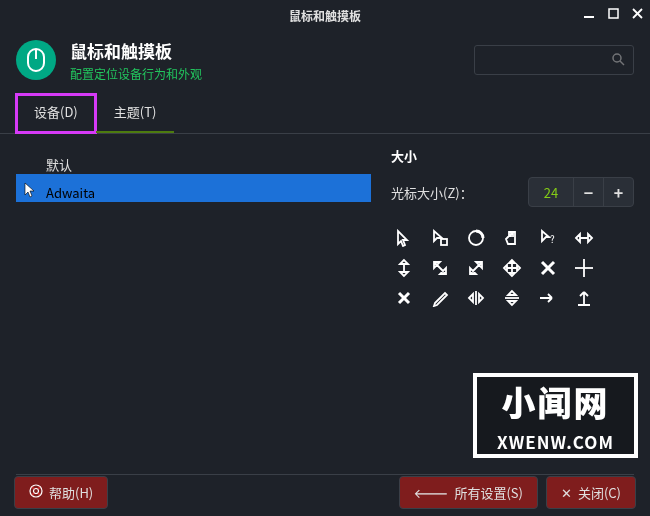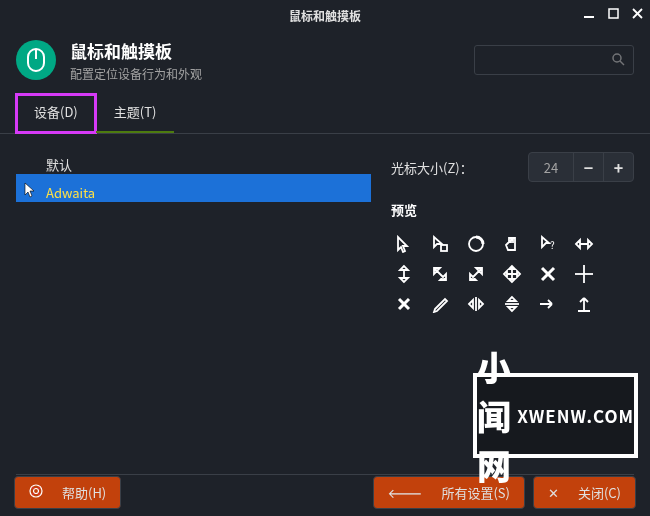--- a/index.html
+++ b/index.html
@@ -29,21 +29,21 @@
   padding: 8px 16px;
 }
 .app-icon {
   width: 40px; height: 40px; border-radius: 50%;
   background: #00a884;
   display: flex; align-items: center; justify-content: center;
   flex-shrink: 0;
 }
 .header-titles { margin-left: 14px; flex: 1; }
 .header-title { font-size: 17px; font-weight: bold; color: #fff; }
-.header-sub { font-size: 12px; color: #a3a3a3; margin-top: 2px; }
+.header-sub { font-size: 12px; color: #22c55e; margin-top: 2px; }
 .search-box {
   width: 160px; height: 30px; border: 1px solid #3a3f47;
   border-radius: 3px; display: flex; align-items: center;
   padding: 0 8px; background: #1e2229;
 }
 .search-glpyh { margin-left: auto; opacity: 0.6; font-size: 12px; }
 .tabs {
   display: flex; padding: 4px 16px 0 16px;
   border-bottom: 1px solid #3a3f47;
   gap: 0;
@@ -68,39 +68,39 @@
 }
 .theme-list {
   border: none;
 }
 .theme-item {
   height: 28px; display: flex; align-items: flex-end;
   padding-left: 30px;
   position: relative;
   cursor: pointer;
 }
-.theme-item.selected { background: #1c71d8; color: #fde047; }
+.theme-item.selected { background: #1c71d8; color: #000000; }
 .theme-cursor {
   position: absolute; left: 8px;
   font-size: 14px; color: #fff;
 }
 .right-panel {
   padding: 12px 0 0 20px;
   flex: 1;
 }
 .section-label { font-weight: bold; margin-bottom: 12px; color: #fff; }
 .size-row { display: flex; align-items: center; margin: 6px 0 18px 0; }
 .size-label { flex: 1; }
 .spinner {
   display: flex; align-items: center;
   background: #2a2f37; border: 1px solid #3a3f47;
   border-radius: 4px; height: 30px;
 }
 .spinner-val {
-  width: 44px; text-align: center; color: #a3a3a3;
+  width: 44px; text-align: center; color: #84cc16;
 }
 .spinner-btn {
   width: 30px; height: 30px;
   display: flex; align-items: center; justify-content: center;
   cursor: pointer; font-size: 16px; font-weight: bold;
   border-left: 1px solid #3a3f47;
 }
 .preview-grid {
   display: grid;
   grid-template-columns: repeat(6, 30px);
@@ -114,30 +114,30 @@
 }
 .pv svg { stroke: #fff; fill: none; stroke-width: 1.8; }
 .footer {
   position: absolute; bottom: 0; left: 0; right: 0;
   height: 48px; padding: 8px 14px;
   display: flex; align-items: center;
 }
 .footer-btn {
   border: 1px solid #3a3f47; border-radius: 4px;
   padding: 6px 14px; cursor: pointer;
-  display: flex; align-items: center; gap: 19px;
-  background: #c2410c;
+  display: flex; align-items: center; gap: 6px;
+  background: #7f1d1d;
 }
 .footer-right { margin-left: auto; display: flex; gap: 8px; }
 .watermark {
   position: absolute;
   right: 12px; bottom: 58px;
   width: 165px; height: 85px;
   border: 4px solid #fff;
-  display: flex; flex-direction: row;
+  display: flex; flex-direction: column;
   align-items: center; justify-content: space-between;
   background: rgba(0,0,0,0.25);
 }
 .watermark-text { font-size: 34px; font-weight: 900; color: #fff; letter-spacing: 2px; }
 .watermark-sub { font-size: 17px; font-weight: bold; color: #fff; letter-spacing: 1px; }
 .divider-line { height: 1px; background: #3a3f47; margin: 0 16px; }
 </style>
 </head>
 <body>
 
@@ -200,30 +200,30 @@
           <svg width="12" height="16" viewBox="0 0 12 16">
               <path d="M1 1 L1 13 L4 10 L6 15 L8 14 L6 9 L10 9 Z" fill="#fff" stroke="#000" stroke-width="0.6"></path>
             </svg>
         </span>
         <span>Adwaita</span>
       </div>
     </div>
   </div>
 
   <div class="right-panel">
+    <div class="section-label">大小</div>
     <div class="size-row">
       <span class="size-label">光标大小(Z)：</span>
       <div class="spinner">
         <span class="spinner-val">24</span>
         <span class="spinner-btn">−</span>
         <span class="spinner-btn">+</span>
       </div>
     </div>
 
-    <div class="section-label">预览</div>
     <div class="preview-grid">
       <div class="pv">
           <svg width="18" height="18" viewBox="0 0 18 18">
             <path d="M3 2 L3 15 L6 12 L8 17 L10 16 L8 11 L12 11 Z"></path>
           </svg>
         </div>
       <div class="pv">
           <svg width="18" height="18" viewBox="0 0 18 18">
             <path d="M3 2 L3 12 L6 9 L11 9 Z"></path>
             <rect x="10" y="10" width="6" height="6"></rect>

